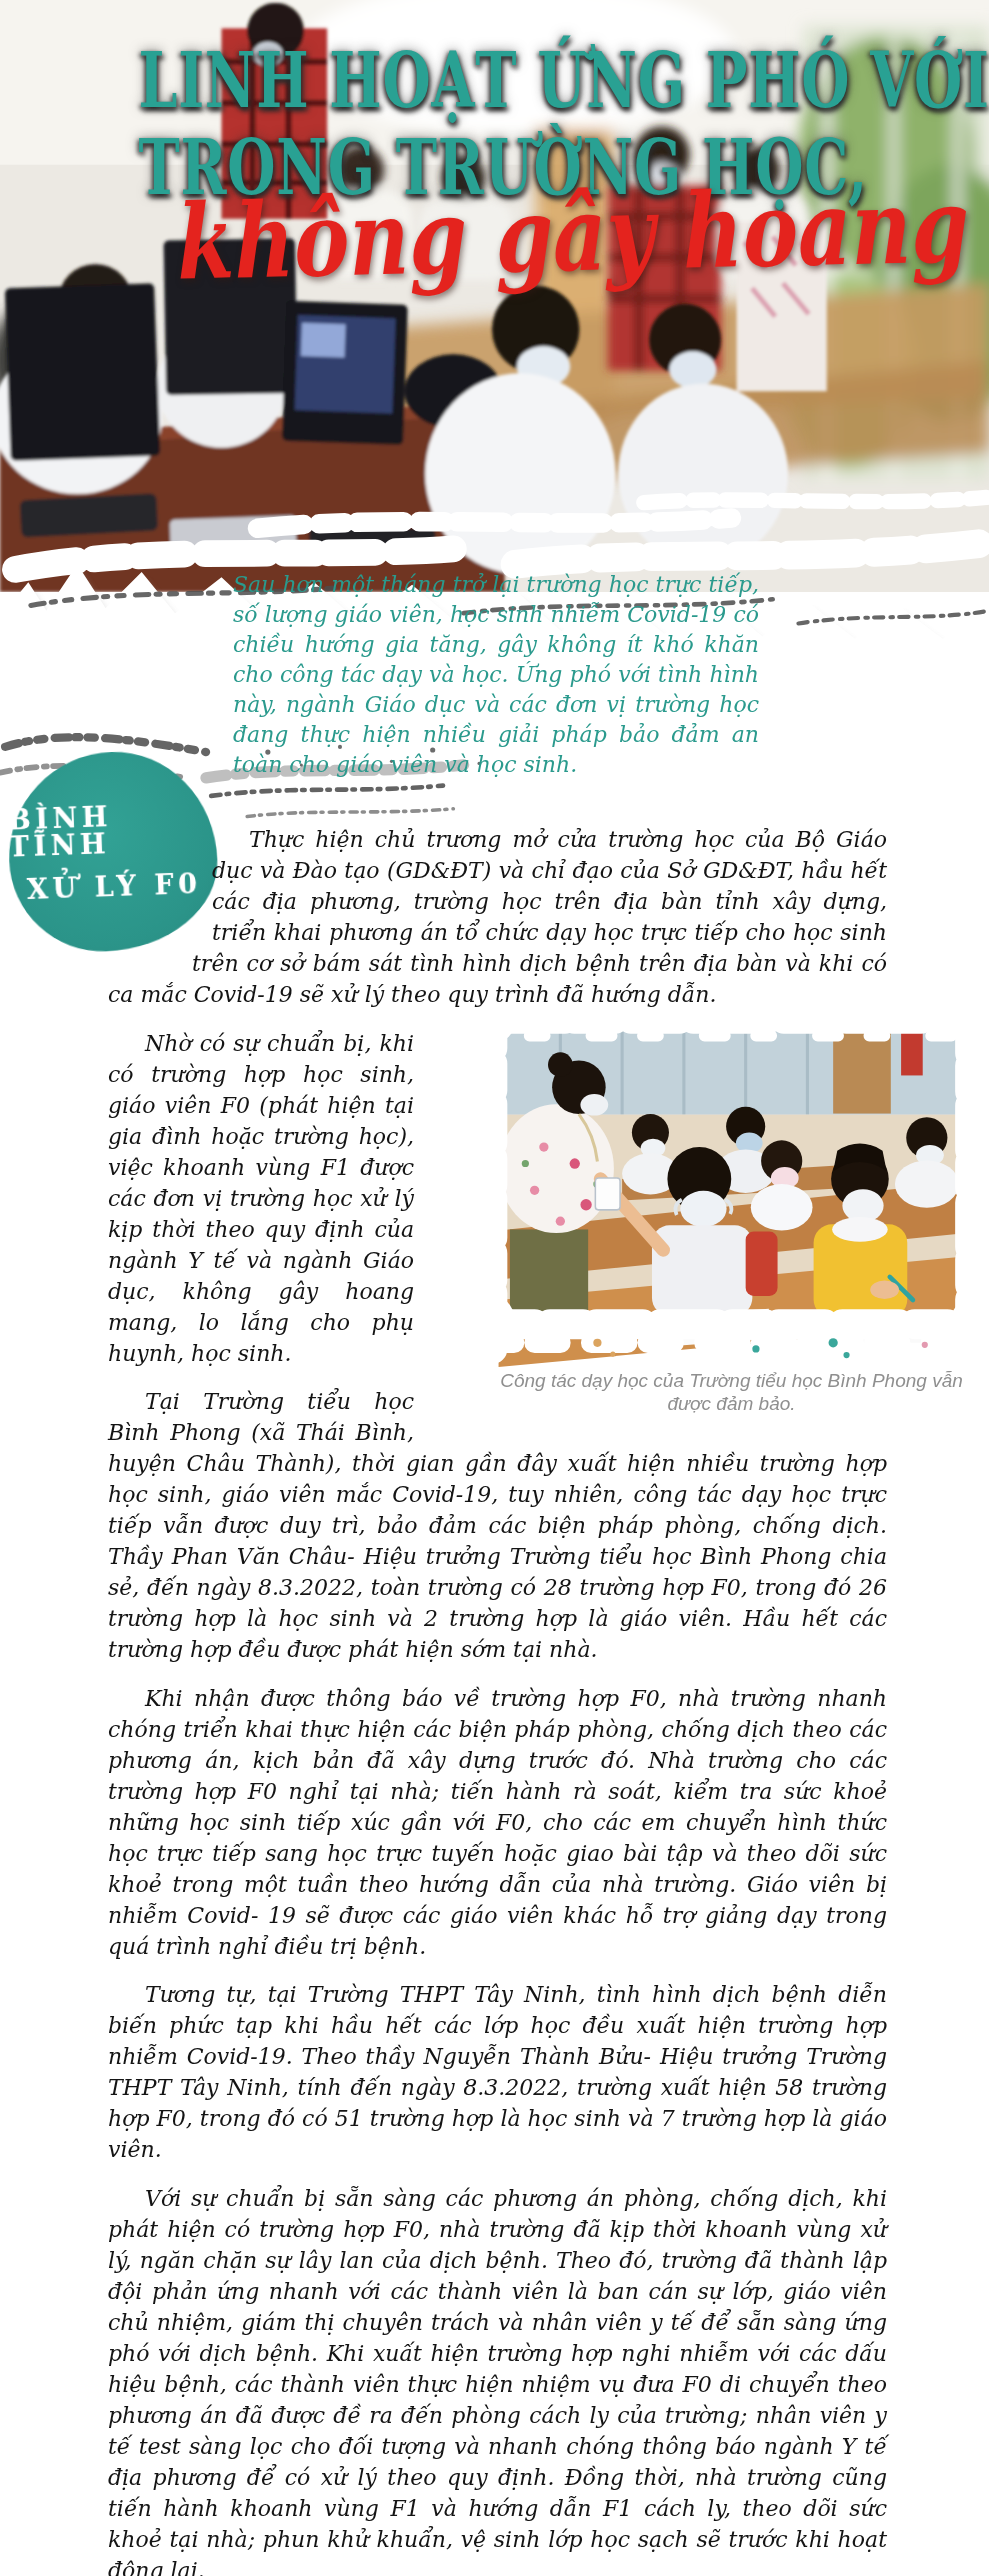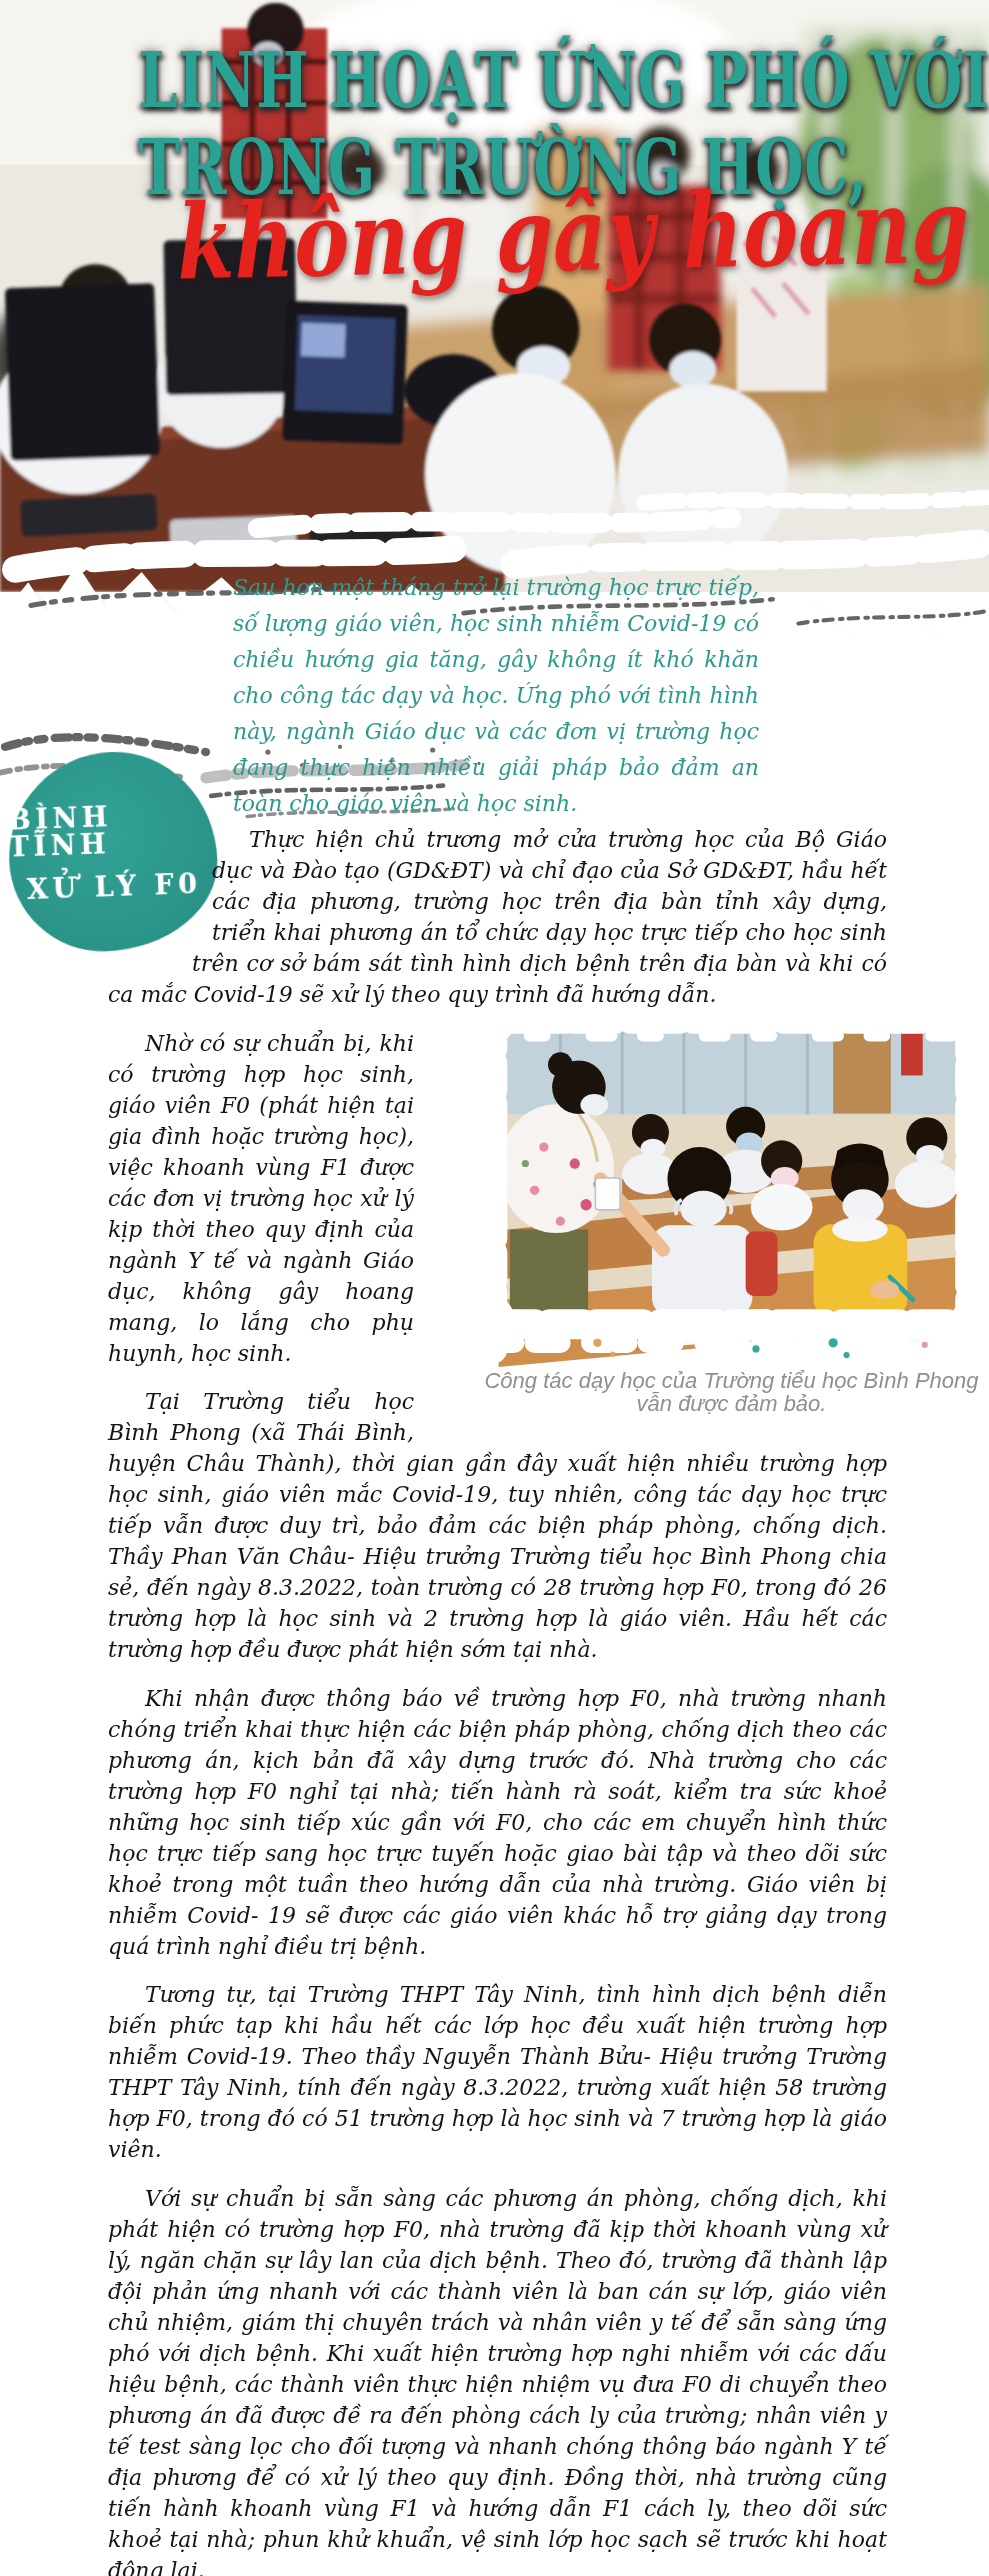--- a/index.html
+++ b/index.html
@@ -15,40 +15,40 @@
       color:#29a193;letter-spacing:1px;transform:scaleX(.72);transform-origin:50% 50%;
       text-shadow:2.6px 3.6px 6.2px rgba(42,42,42,.95),-2.1px 1.5px 5.2px rgba(42,42,42,.8),0 0 13.4px rgba(42,42,42,.55);
       white-space:nowrap;}
   .title-line2{margin-top:7.2px;}
   .title-script{display:block;margin-top:-30px;font-style:italic;font-weight:bold;
       font-size:103px;line-height:1.1;color:#e4231e;transform:scaleX(.8) translateX(98px) rotate(-1deg);
       transform-origin:50% 50%;white-space:nowrap;
       text-shadow:2.1px 3.1px 7.2px rgba(50,25,20,.55);}
   
   .lede{position:absolute;top:570px;left:233px;width:526px;z-index:5;
-      font-style:italic;font-size:22px;line-height:36px;color:#2a9a8d;text-align:justify;}
+      font-style:italic;font-size:22px;line-height:30px;color:#2a9a8d;text-align:justify;}
   
   .badge{position:absolute;left:9.3px;top:752px;width:208px;height:199px;z-index:4;
       background:radial-gradient(circle at 45% 40%,#32a295,#2b9489 68%,#27897e);
       border-radius:51% 49% 55% 45% / 53% 56% 44% 47%;
       transform:rotate(-2deg);
       display:flex;flex-direction:column;align-items:center;justify-content:center;gap:15.5px;}
   .badge span{font-weight:bold;font-size:27px;color:#ffffff;letter-spacing:4.6px;line-height:1;
       text-shadow:0 0 1px rgba(255,255,255,.5);}
   
   .article{position:absolute;top:824px;left:108px;width:779px;z-index:4;
       font-style:italic;font-size:22px;line-height:31px;color:#141414;}
   .article p{margin:0 0 17.5px 0;text-align:justify;text-indent:37px;}
   .shape-spacer{float:left;width:104px;height:130px;margin-right:0;
       shape-outside:polygon(0 0,100px 0,101px 31px,98px 58px,88px 83px,72px 102px,49px 117px,20.6px 128px,0 130px);
       shape-margin:25px;}
   figure.inline-photo{float:right;width:507px;margin:-18.5px -98px 13.4px 64px;padding:0;}
   figure.inline-photo svg{display:block;width:507px;height:359px;}
   figcaption{margin-top:1px;font-family:"Liberation Sans",sans-serif;font-style:italic;
-      font-size:22px;line-height:23px;color:#8f8f8f;text-align:center;}
+      font-size:19px;line-height:23px;color:#8f8f8f;text-align:center;}
 </style>
 </head>
 <body>
 
 <div class="page">
 
   <div class="hero">
     <svg viewBox="0 0 1920 1150" preserveAspectRatio="none" aria-hidden="true">
       <defs>
         <filter id="b14" x="-30%" y="-30%" width="160%" height="160%">

